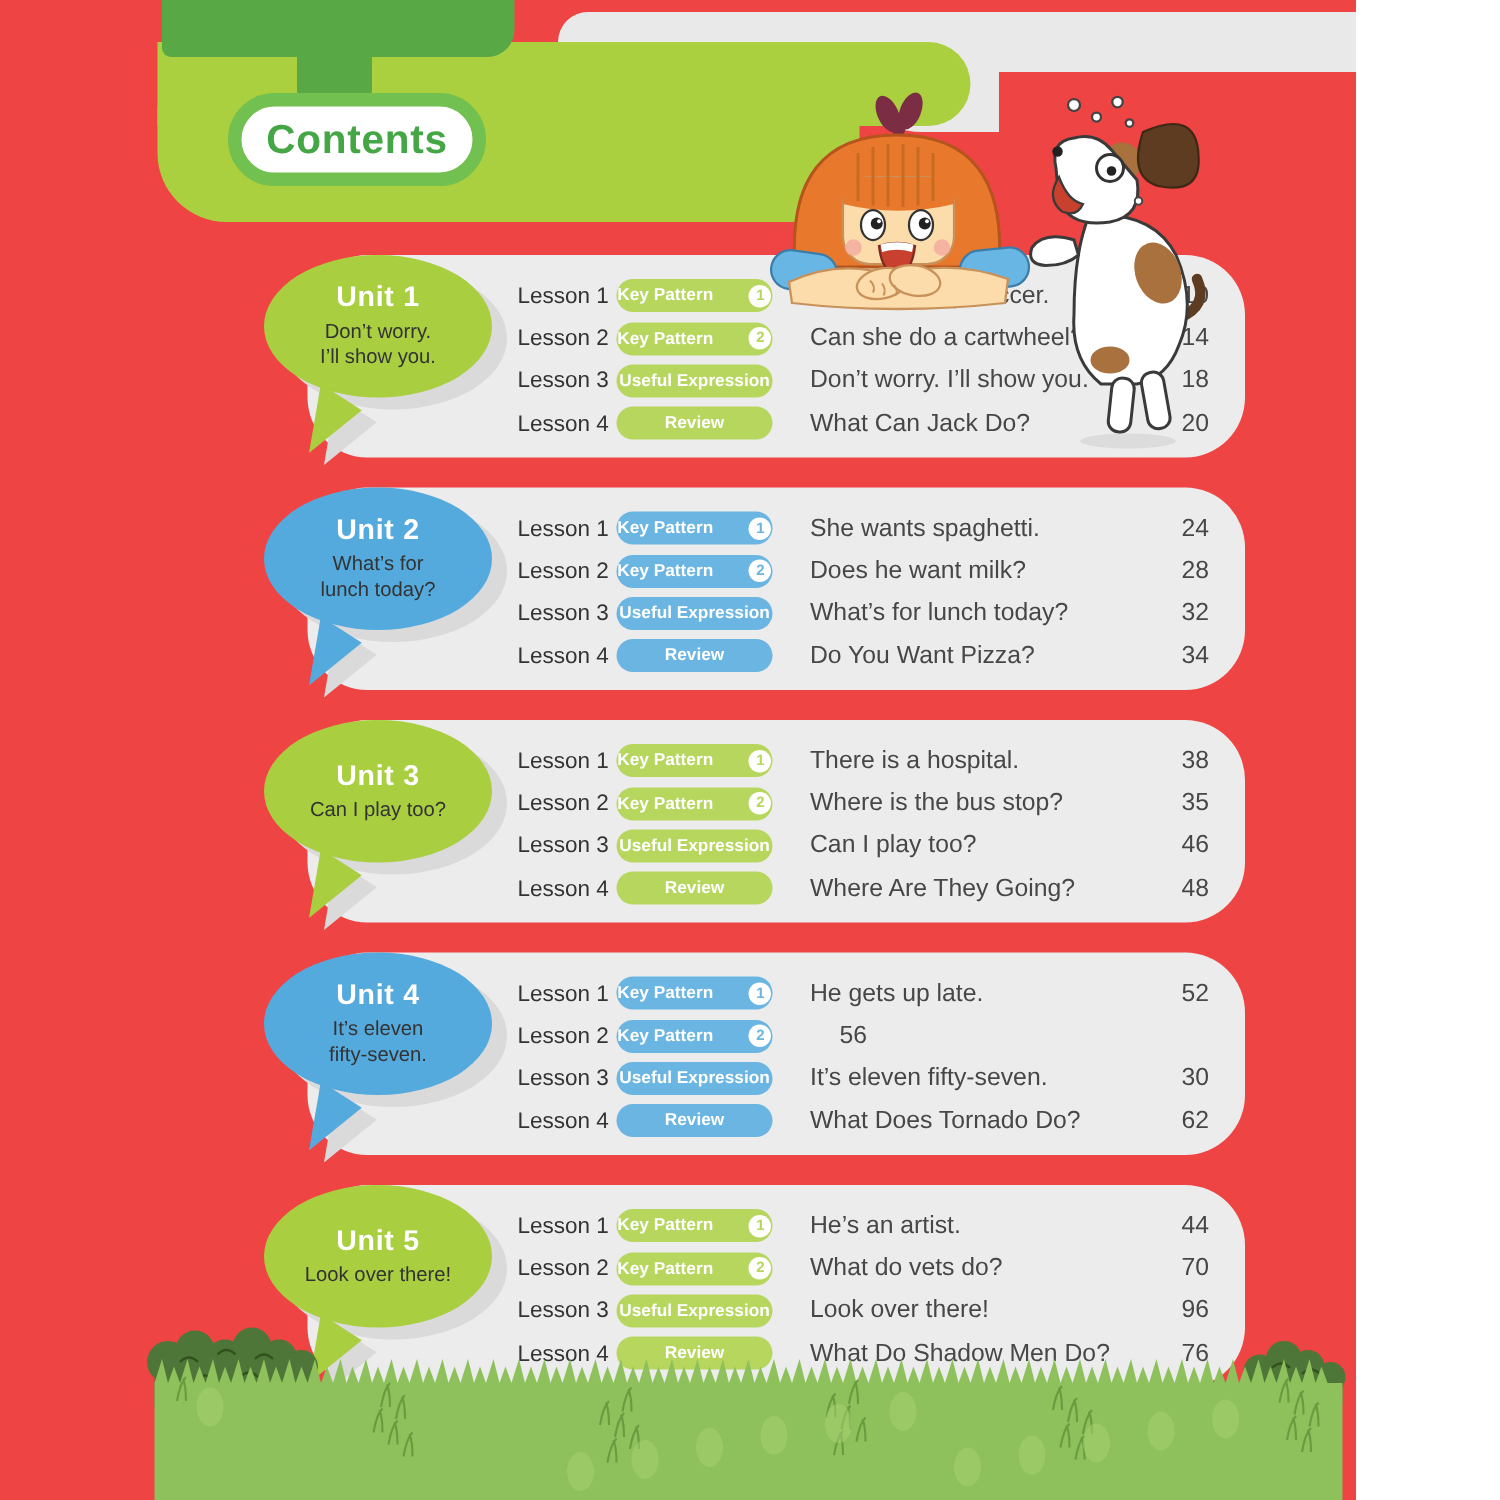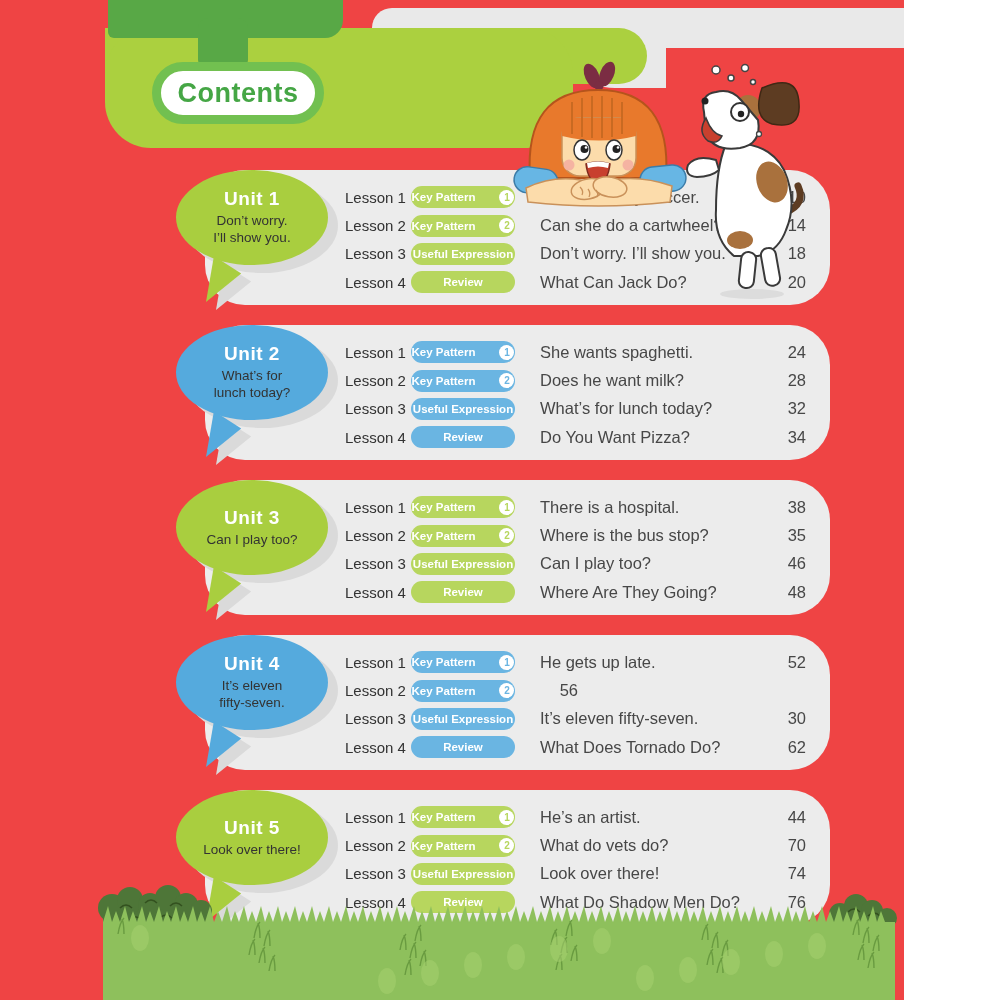--- a/index.html
+++ b/index.html
@@ -358,21 +358,21 @@
           </span>
         <span class="title">What do vets do?</span>
         <span class="pagenum">70</span>
       </div>
       <div class="row">
         <span class="lesson">Lesson 3</span>
         <span class="badge">
             <span>Useful Expression</span>
           </span>
         <span class="title">Look over there!</span>
-        <span class="pagenum">74</span>
+        <span class="pagenum">96</span>
       </div>
       <div class="row">
         <span class="lesson">Lesson 4</span>
         <span class="badge">
             <span>Review</span>
           </span>
         <span class="title">What Do Shadow Men Do?</span>
         <span class="pagenum">76</span>
       </div>
     </div>

